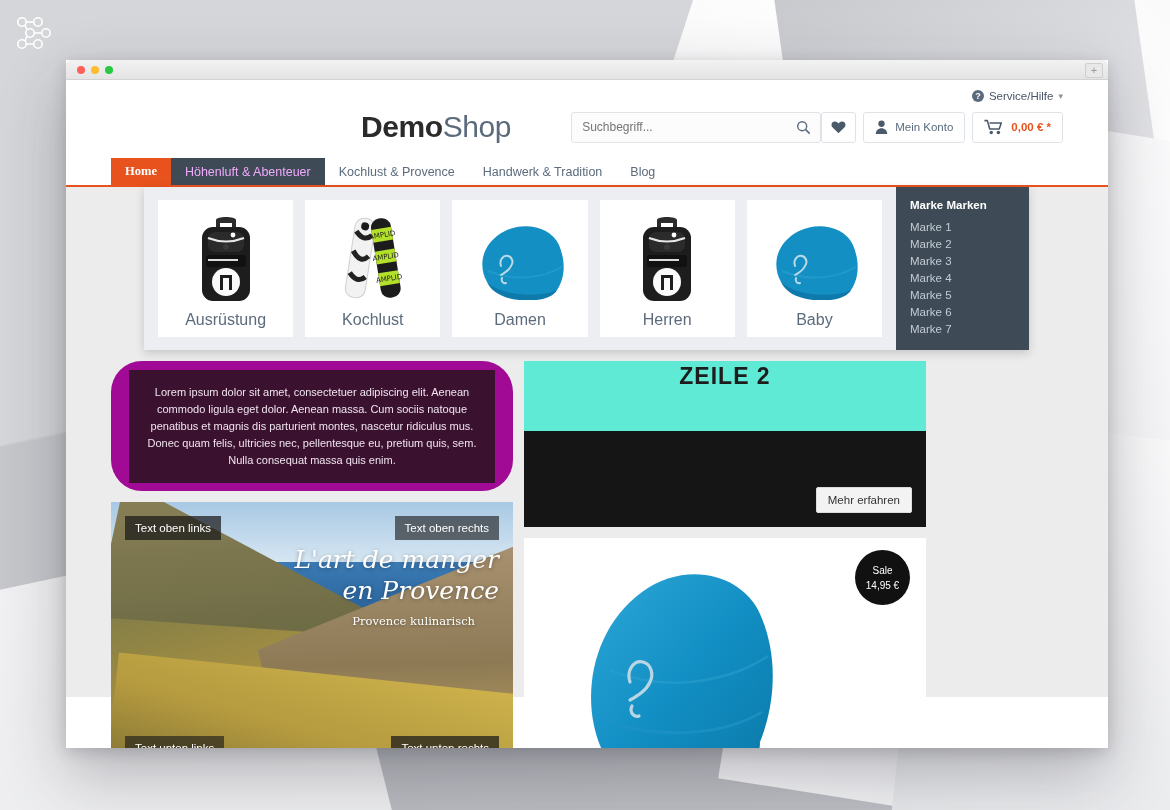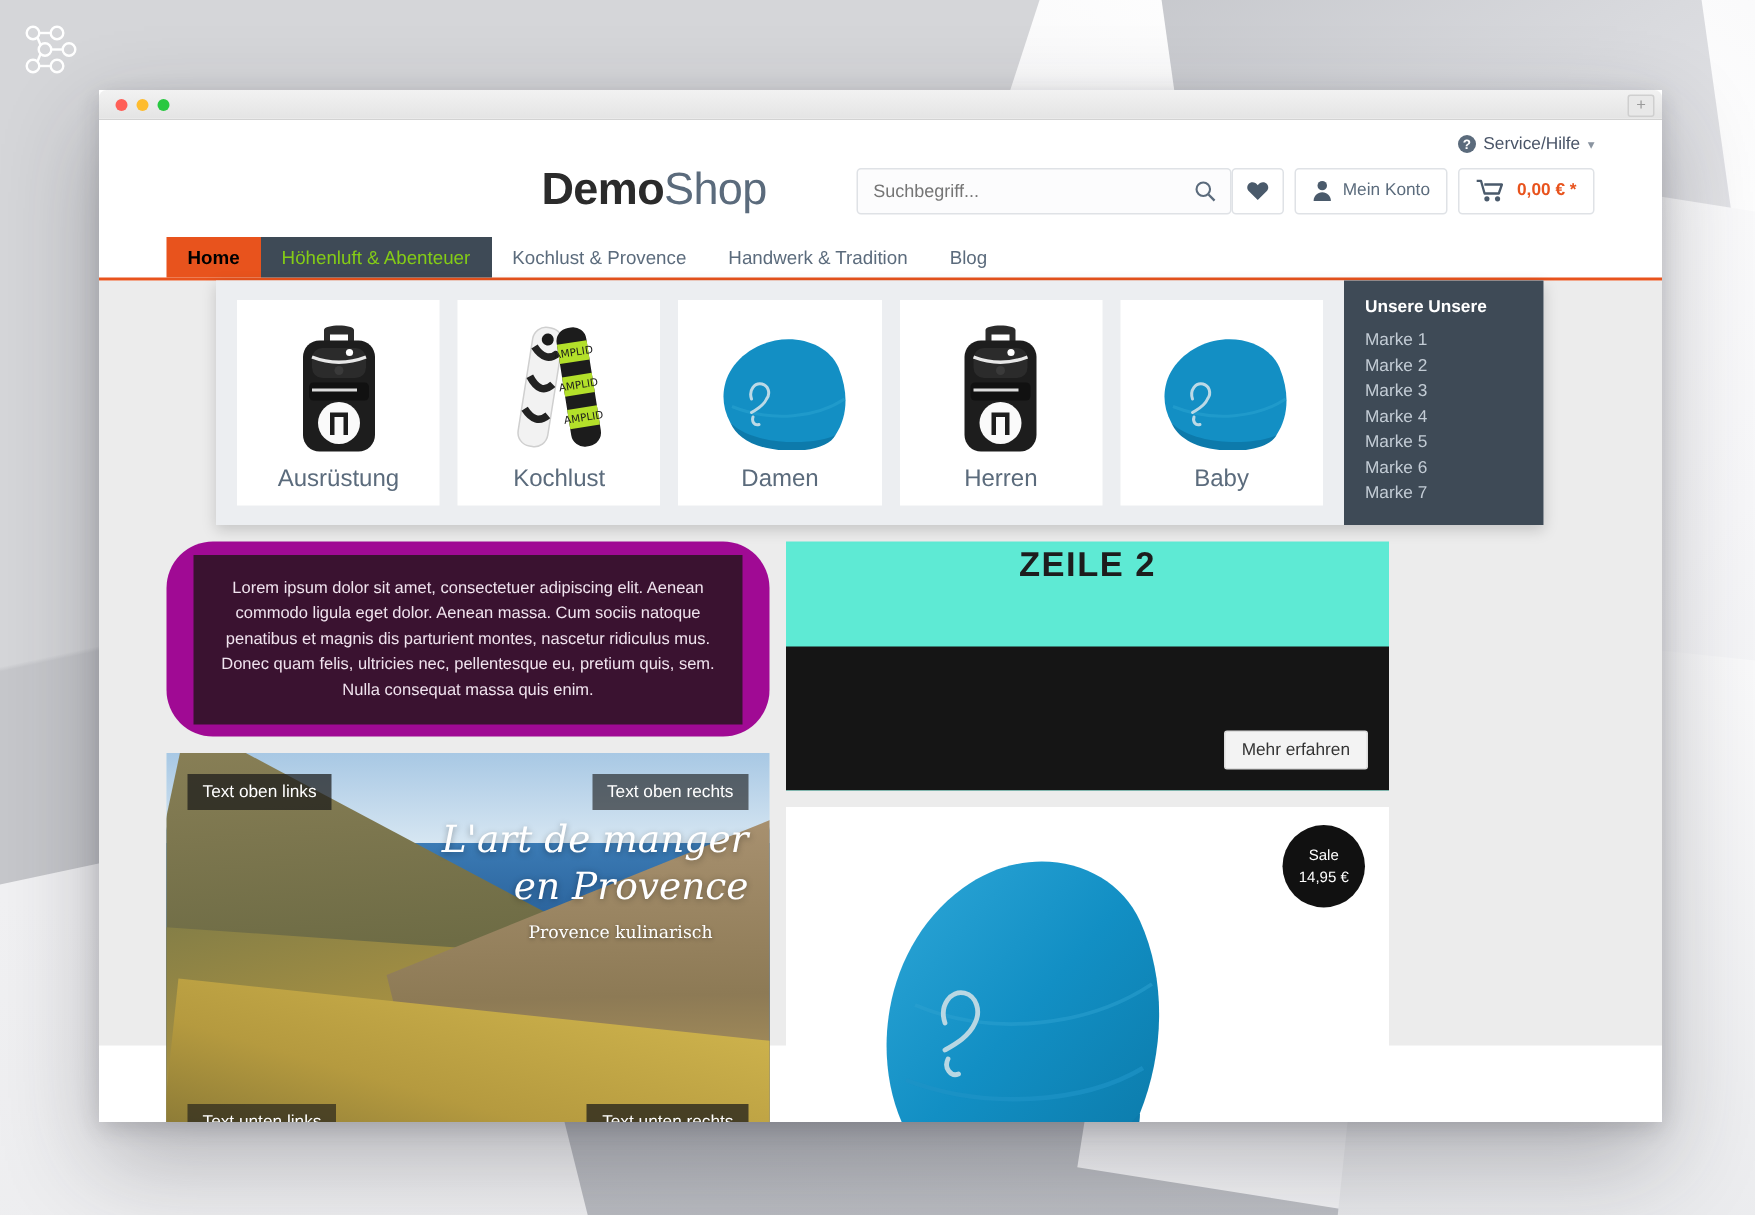--- a/index.html
+++ b/index.html
@@ -129,22 +129,22 @@
   
   #navbar {
     padding: 0 45px; background: #fff; border-bottom: 2px solid #e8531d;
     position: relative; z-index: 5;
   }
   #navlist { display: flex; align-items: stretch; height: 27px; }
   .navitem {
     display: flex; align-items: center; padding: 0 14px;
     font-size: 12.5px; color: #5b6b7c; cursor: pointer; white-space: nowrap;
   }
-  .navitem.home { background: #e8531d; color: #000000; font-weight: bold; }
-  .navitem.active { background: #3e4a56; color: #84cc16; }
+  .navitem.home { background: #e8531d; color: #ffffff; font-weight: bold; font-family: Liberation Serif, serif; }
+  .navitem.active { background: #3e4a56; color: #f0abfc; }
 
   
   #page { position: relative; background: #ececec; height: 510px; padding: 0 45px; }
 
   
   #flyout {
     position: absolute; left: 78px; top: 0; width: 885px; height: 163px;
     background: #eceef1; box-shadow: 0 3px 9px rgba(0,0,0,.17);
     display: flex; z-index: 20;
   }
@@ -500,21 +500,21 @@
                   <path d="M17 51 C44 62 74 58 92 46" fill="none" stroke="#26a0d0" stroke-width="2" opacity=".65"></path>
                   <path d="M30 46 c-2-6 2-11 7-10 c4 1 6 6 3 10 c-2 5-7 7-10 9 m1 3 c-1 3 1 6 4 5" fill="none" stroke="#bcd9e6" stroke-width="2" stroke-linecap="round"></path>
                 </svg>
               </div>
               <div class="cat-label">Baby</div>
             </div>
 
           </div>
 
           <div id="brands">
-            <h4>Unsere Unsere</h4>
+            <h4>Marke Marken</h4>
             <a class="brand-link">Marke 1</a>
             <a class="brand-link">Marke 2</a>
             <a class="brand-link">Marke 3</a>
             <a class="brand-link">Marke 4</a>
             <a class="brand-link">Marke 5</a>
             <a class="brand-link">Marke 6</a>
             <a class="brand-link">Marke 7</a>
           </div>
         </div>
 

